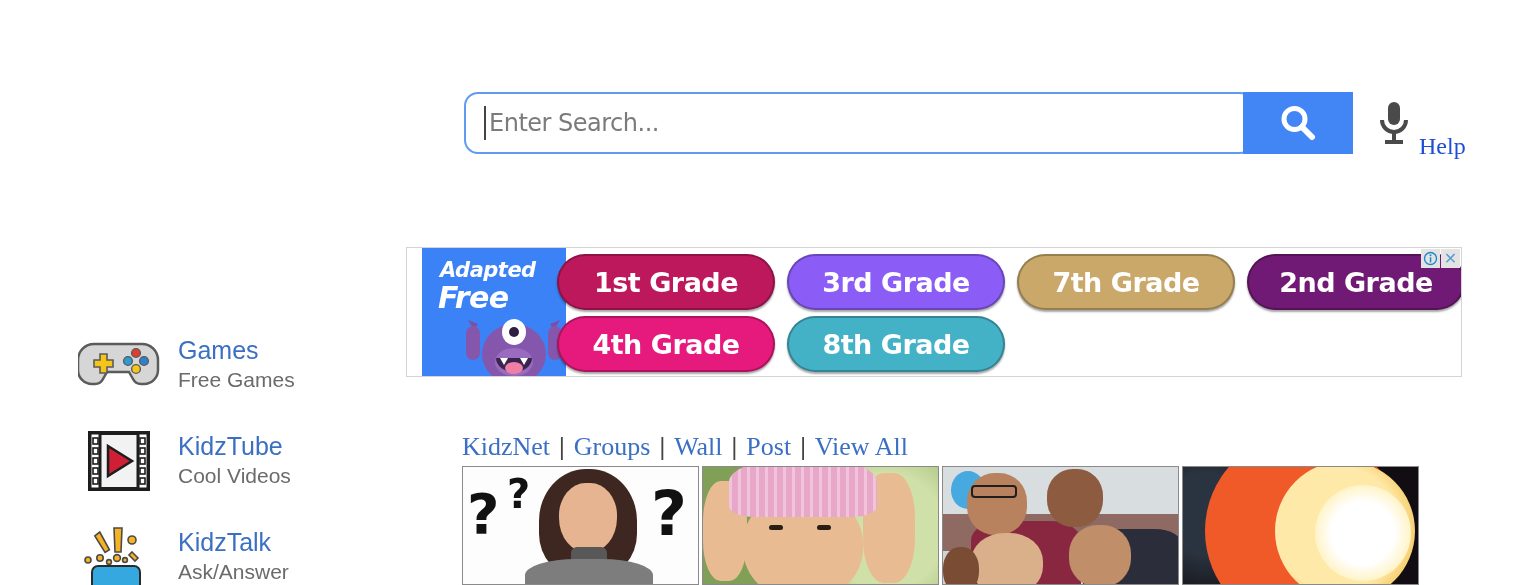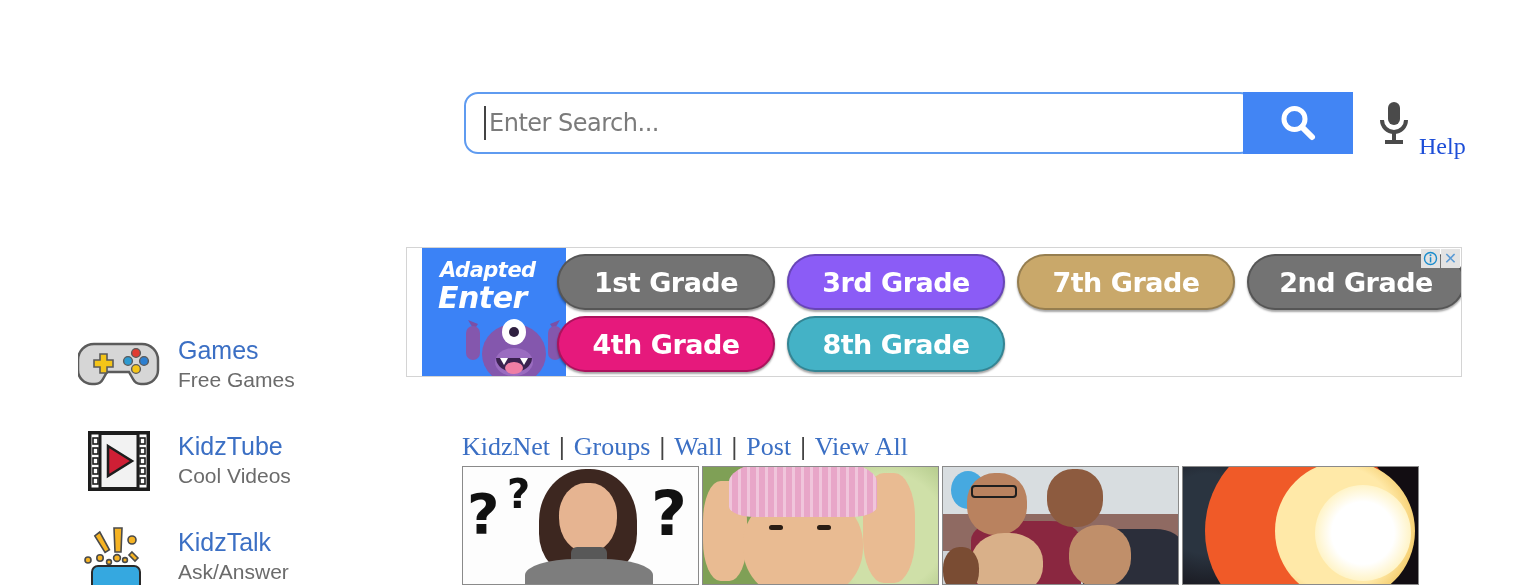--- a/index.html
+++ b/index.html
@@ -162,48 +162,48 @@
     </svg>
   </div>
 
   <div id="helplink">Help</div>
 </div>
 
 <div id="ad">
 
   <div id="ad-brand">
     <div class="b1">Adapted</div>
-    <div class="b2">Enter</div>
+    <div class="b2">Free</div>
     <svg class="monster" width="104" height="64" viewBox="0 0 104 64">
       <path d="M12 14 l-6 -10 l10 4 z" fill="#7b4fa6"></path>
       <path d="M92 14 l6 -10 l-10 4 z" fill="#7b4fa6"></path>
       <rect x="4" y="10" width="14" height="34" rx="7" fill="#8457ad"></rect>
       <rect x="86" y="10" width="14" height="34" rx="7" fill="#8457ad"></rect>
       <ellipse cx="52" cy="38" rx="32" ry="30" fill="#8457ad"></ellipse>
       <ellipse cx="52" cy="16" rx="12" ry="13" fill="#ffffff"></ellipse>
       <circle cx="52" cy="16" r="5" fill="#2f2040"></circle>
       <ellipse cx="52" cy="46" rx="19" ry="14" fill="#9a6cc0"></ellipse>
       <path d="M34 42 a18 14 0 0 0 36 0 z" fill="#3b2250"></path>
       <ellipse cx="52" cy="52" rx="9" ry="6" fill="#ef7fa5"></ellipse>
       <path d="M38 42 l4 7 l4 -7 z" fill="#ffffff"></path>
       <path d="M58 42 l4 7 l4 -7 z" fill="#ffffff"></path>
     </svg>
   </div>
 
   <div id="ad-grid">
-    <div class="gbtn" style="background:#737373">
+    <div class="gbtn" style="background:#be185d">
         <span>1st Grade</span>
       </div>
     <div class="gbtn" style="background:#8b5cf6">
         <span>3rd Grade</span>
       </div>
     <div class="gbtn" style="background:#c9a86a">
         <span>7th Grade</span>
       </div>
-    <div class="gbtn" style="background:#737373">
+    <div class="gbtn" style="background:#701a75">
         <span>2nd Grade</span>
       </div>
     <div class="gbtn" style="background:#e6197c">
         <span>4th Grade</span>
       </div>
     <div class="gbtn" style="background:#44b2c6">
         <span>8th Grade</span>
       </div>
   </div>
 

